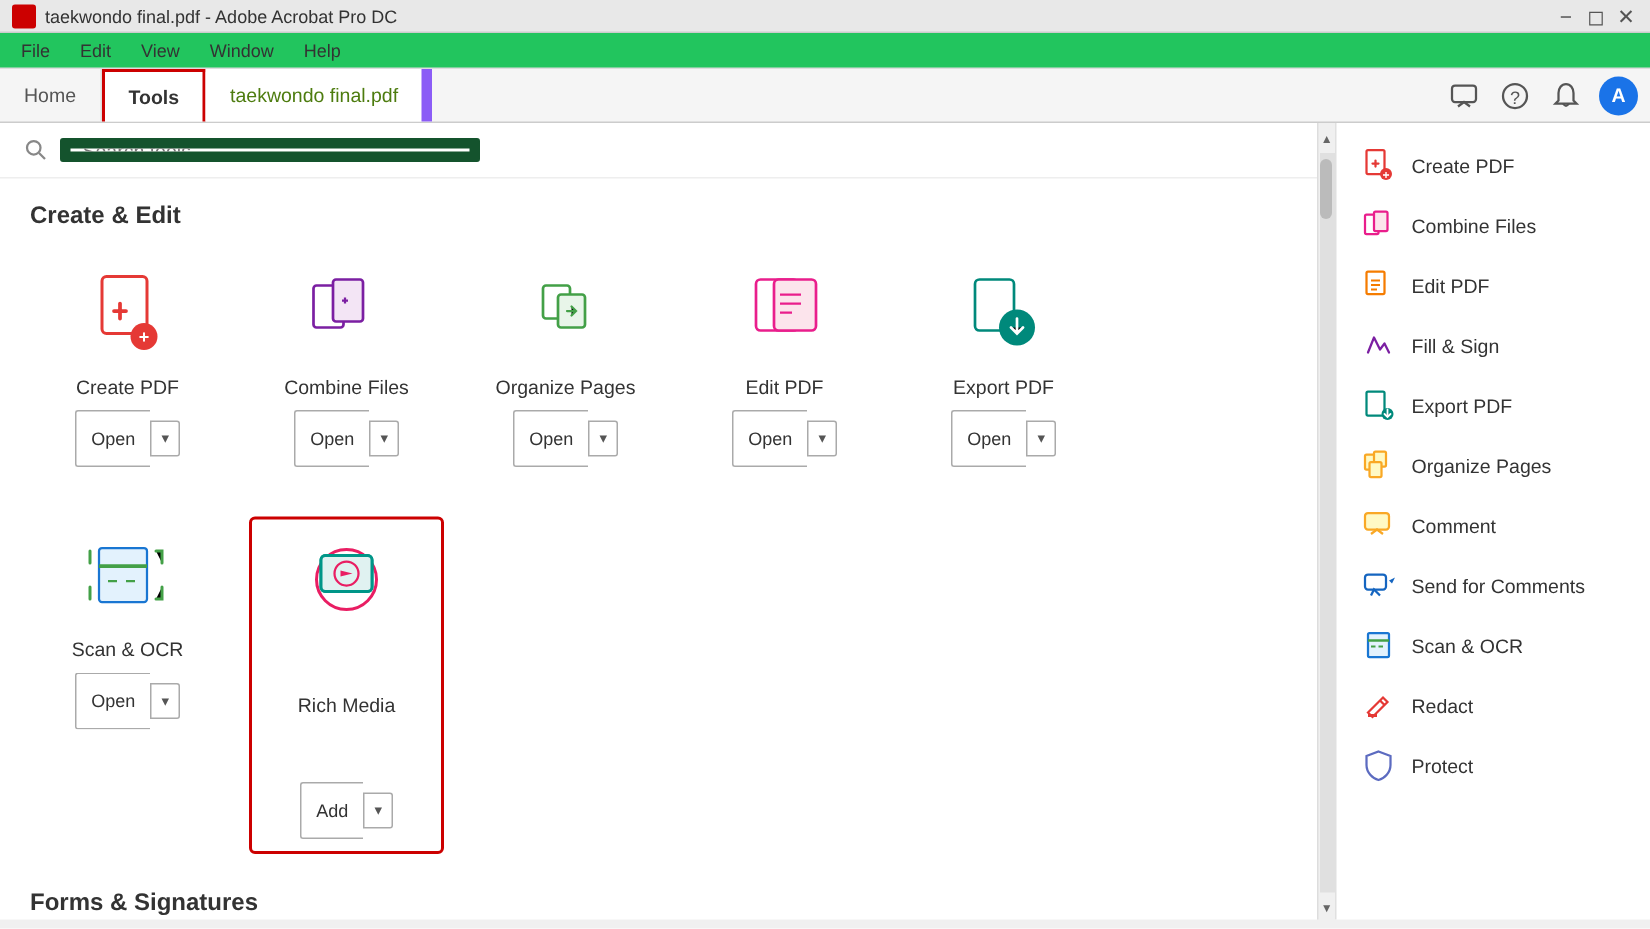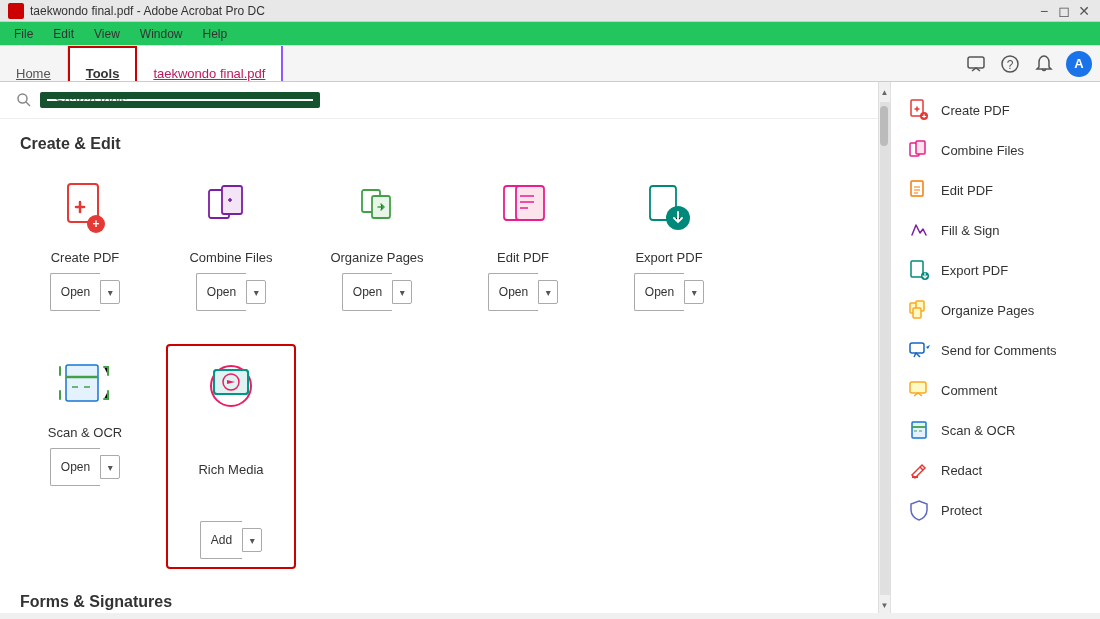--- a/index.html
+++ b/index.html
@@ -62,38 +62,37 @@
     .tab-bar {
       height: 36px;
       background: #f5f5f5;
       display: flex;
       align-items: stretch;
       border-bottom: 1px solid #ccc;
     }
     .tab {
       padding: 0 16px;
       display: flex;
-      align-items: flex-end;
+      align-items: center;
       font-size: 13px;
       cursor: pointer;
       color: #555;
       border-right: 1px solid #ddd;
-      text-decoration: underline;
     }
     .tab.active {
       background: white;
       color: #333;
       font-weight: 600;
       border: 2px solid #cc0000;
       border-bottom: none;
     }
     .tab-file {
       background: white;
-      color: #be185d;
-      border-right: 2px solid #8b5cf6;
+      color: #4d7c0f;
+      border-right: 7px solid #8b5cf6;
     }
     .tab-bar-right {
       margin-left: auto;
       display: flex;
       align-items: center;
       padding-right: 8px;
       gap: 10px;
     }
     .tab-bar-icon {
       width: 24px; height: 24px;
@@ -597,41 +596,41 @@
           <rect x="8" y="2" width="8" height="10" rx="1" fill="#fff9c4" stroke="#f9a825" stroke-width="1.5"></rect>
           <rect x="5" y="9" width="8" height="10" rx="1" fill="#fff9c4" stroke="#f9a825" stroke-width="1.5"></rect>
         </svg>
       </div>
       <span>Organize Pages</span>
     </div>
 
     <div class="sidebar-item">
       <div class="sidebar-icon">
         <svg width="22" height="22" viewBox="0 0 22 22">
+          <rect x="2" y="3" width="16" height="11" rx="2" fill="#fff9c4" stroke="#f9a825" stroke-width="1.5"></rect>
+          <path d="M6 17 L10 14 L14 17" stroke="#f9a825" stroke-width="1.5" fill="none"></path>
+        </svg>
+      </div>
+      <span>Comment</span>
+    </div>
+
+    <div class="sidebar-item">
+      <div class="sidebar-icon">
+        <svg width="22" height="22" viewBox="0 0 22 22">
           <rect x="2" y="4" width="14" height="10" rx="2" fill="none" stroke="#1565c0" stroke-width="1.5"></rect>
           <path d="M6 18 L8 14 L12 18" stroke="#1565c0" stroke-width="1.5" fill="none"></path>
           <path d="M18 8 L22 6 L20 10 Z" fill="#1565c0"></path>
         </svg>
       </div>
       <span>Send for Comments</span>
     </div>
 
     <div class="sidebar-item">
       <div class="sidebar-icon">
         <svg width="22" height="22" viewBox="0 0 22 22">
-          <rect x="2" y="3" width="16" height="11" rx="2" fill="#fff9c4" stroke="#f9a825" stroke-width="1.5"></rect>
-          <path d="M6 17 L10 14 L14 17" stroke="#f9a825" stroke-width="1.5" fill="none"></path>
-        </svg>
-      </div>
-      <span>Comment</span>
-    </div>
-
-    <div class="sidebar-item">
-      <div class="sidebar-icon">
-        <svg width="22" height="22" viewBox="0 0 22 22">
           <rect x="4" y="3" width="14" height="16" rx="1" fill="#e3f2fd" stroke="#1976d2" stroke-width="1.5"></rect>
           <line x1="4" y1="8" x2="18" y2="8" stroke="#43a047" stroke-width="1.8"></line>
           <path d="M6 12 L9 12 M11 12 L14 12" stroke="#43a047" stroke-width="1.2"></path>
         </svg>
       </div>
       <span>Scan &amp; OCR</span>
     </div>
 
     <div class="sidebar-item">
       <div class="sidebar-icon">

